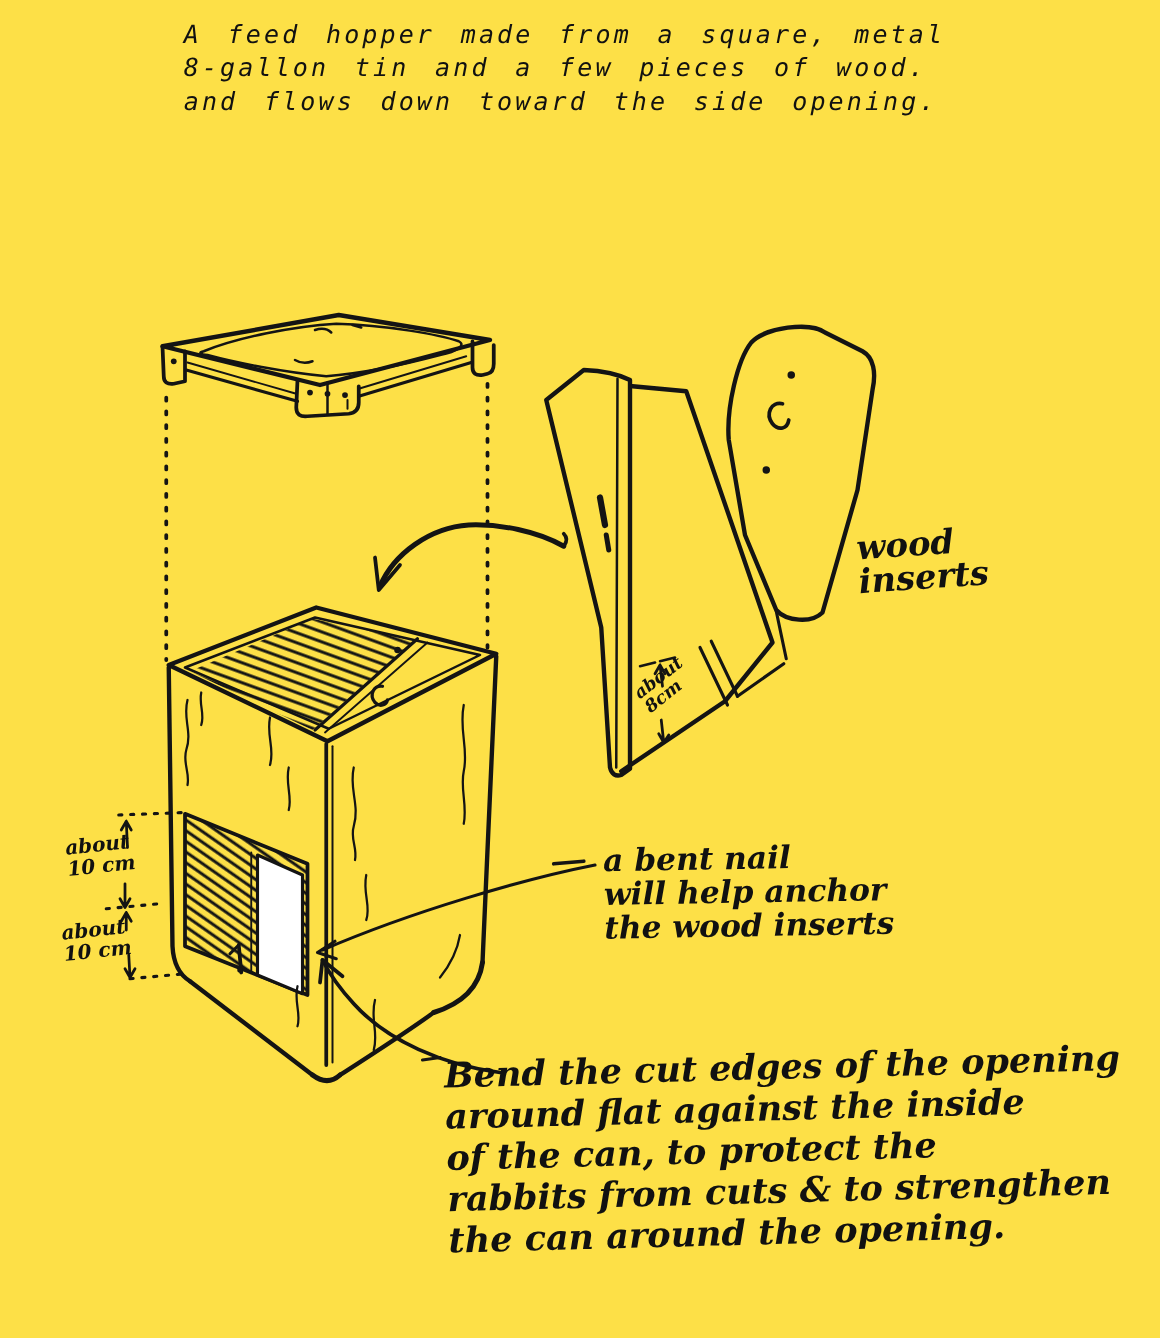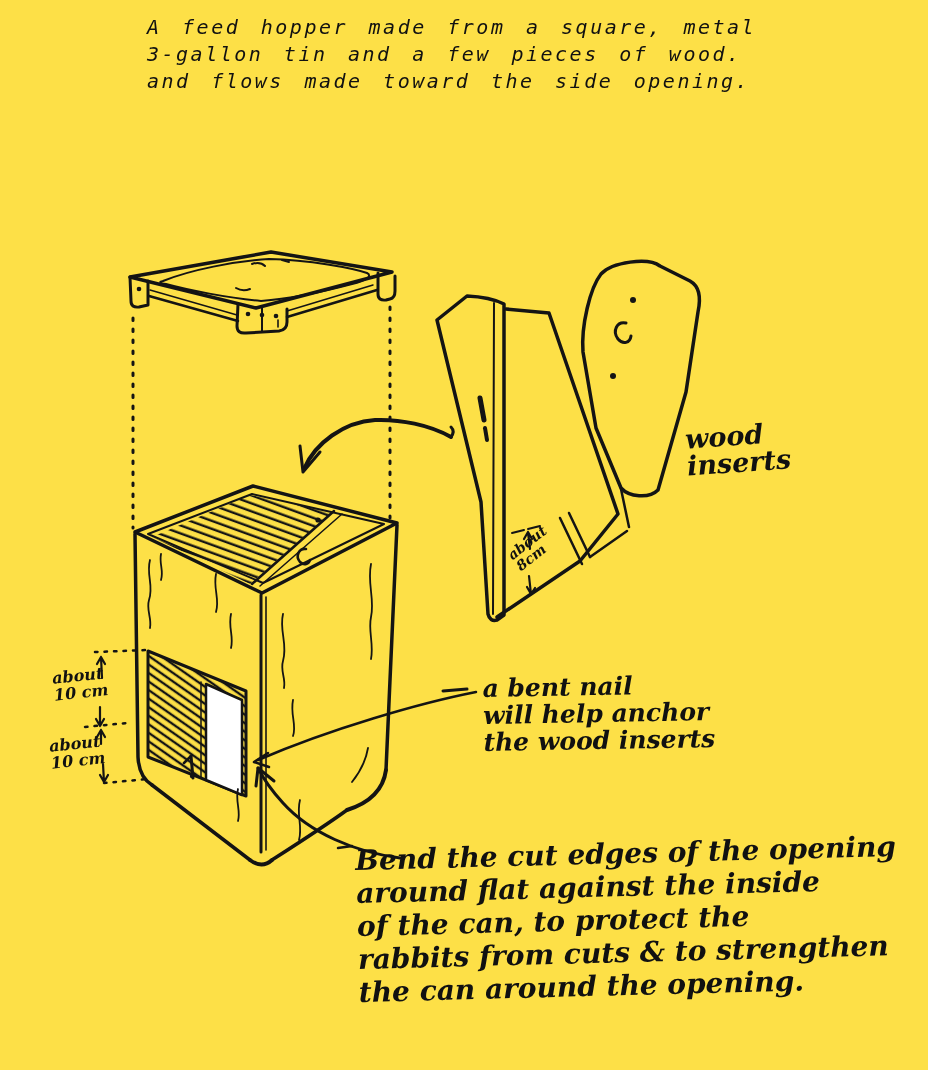--- a/index.html
+++ b/index.html
@@ -22,22 +22,22 @@
   svg.art{position:absolute;left:0;top:0;}
   .ink{stroke:#141414;fill:none;stroke-linecap:round;stroke-linejoin:round;}
 </style>
 </head>
 <body>
 
 <div class="page">
 
   <div class="intro">
     <div>A feed hopper made from a square, metal</div>
-    <div>3-gallon tin and a few pieces of wood.</div>
-    <div>and flows made toward the side opening.</div>
+    <div>8-gallon tin and a few pieces of wood.</div>
+    <div>and flows down toward the side opening.</div>
   </div>
 
   <svg class="art" width="928" height="1070" viewBox="0 0 928 1070">
     <defs>
       <pattern id="hatchSide" width="7" height="7" patternUnits="userSpaceOnUse" patternTransform="rotate(-55)">
         <line x1="3" y1="0" x2="3" y2="7" stroke="#141414" stroke-width="2.4"></line>
       </pattern>
       <pattern id="hatchTop" width="7.5" height="7.5" patternUnits="userSpaceOnUse" patternTransform="rotate(-70)">
         <line x1="3" y1="0" x2="3" y2="7.5" stroke="#141414" stroke-width="2.4"></line>
       </pattern>

